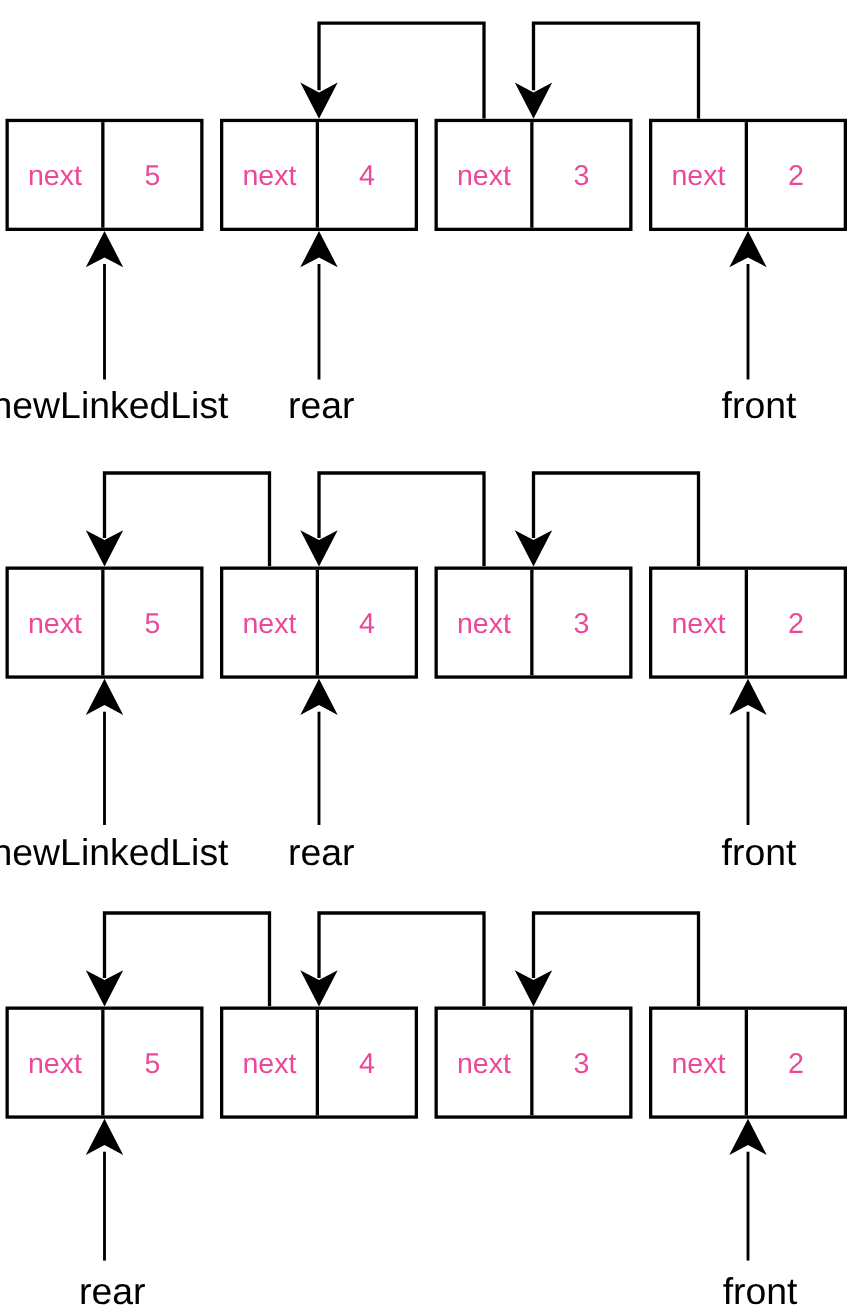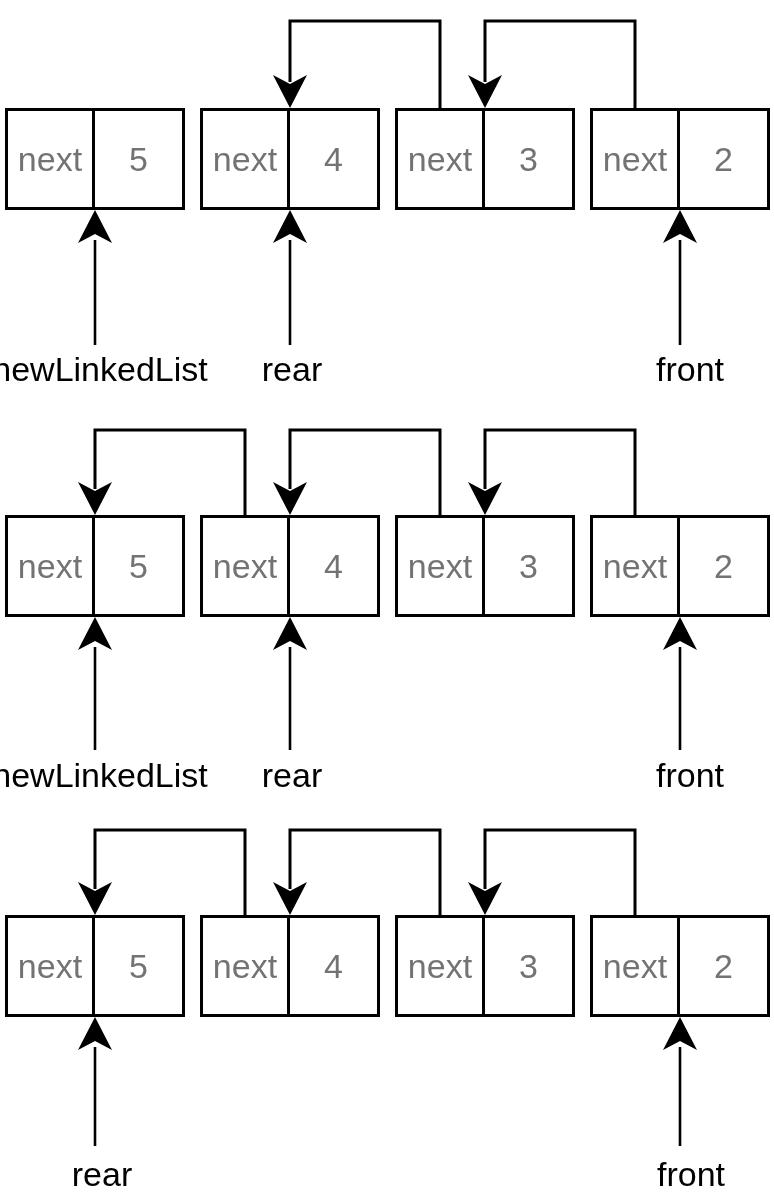--- a/index.html
+++ b/index.html
@@ -15,23 +15,23 @@
   .node{
     position:absolute;
     width:180px;height:102px;
     border:3px solid #000000;
     box-sizing:border-box;
     display:flex;
     background:#ffffff;
   }
   .cell{
     display:flex;align-items:center;justify-content:center;
-    font-size:34px;
+    font-size:26px;
     line-height:1;
-    color:#737373;
+    color:#ec4899;
   }
   .cell-next{
     width:87px;
     border-right:3px solid #000000;
     box-sizing:border-box;
     flex:0 0 87px;
   }
   .cell-value{flex:1 1 auto;}
   .ptr-label{
     position:absolute;

